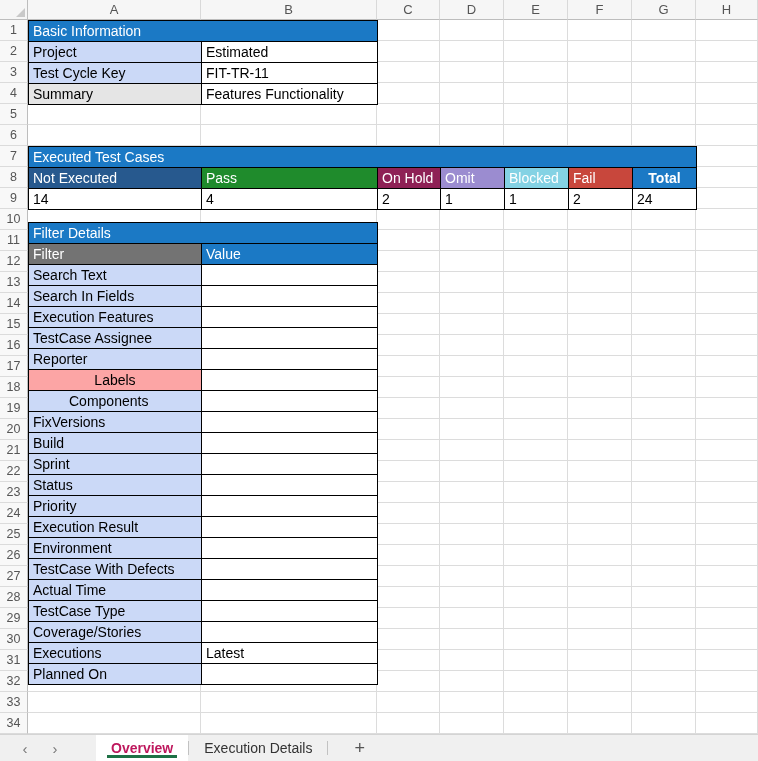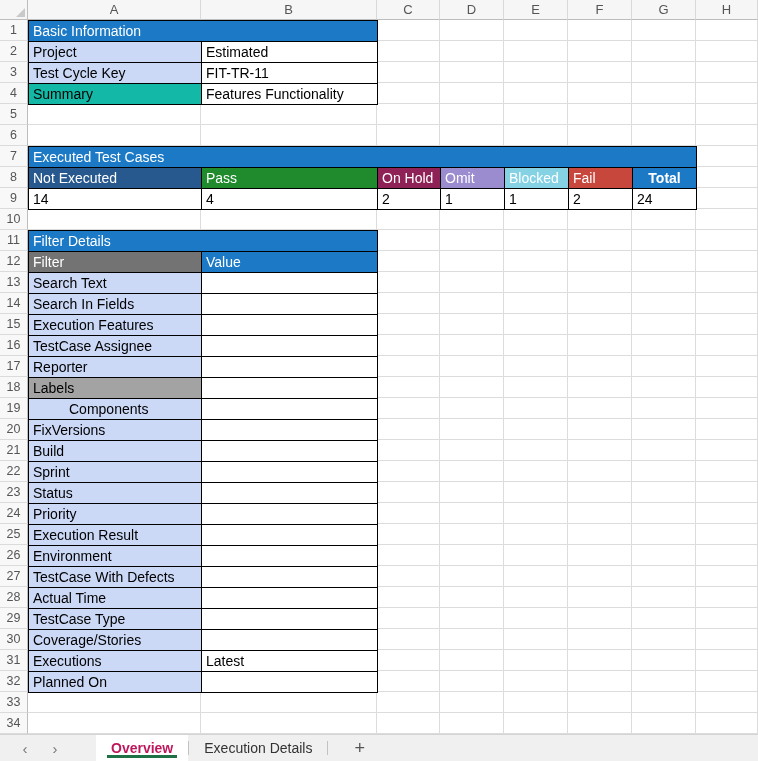--- a/index.html
+++ b/index.html
@@ -164,21 +164,21 @@
       <tbody id="tblBasicBody">
           <tr>
             <td class="flabel" style="background: rgb(203, 217, 247);">Project</td>
             <td class="fvalue">Estimated</td>
           </tr>
           <tr>
             <td class="flabel" style="background: rgb(203, 217, 247);">Test Cycle Key</td>
             <td class="fvalue">FIT-TR-11</td>
           </tr>
           <tr>
-            <td class="flabel" style="background: #14b8a6;">Summary</td>
+            <td class="flabel" style="background: #e5e5e5;">Summary</td>
             <td class="fvalue">Features Functionality</td>
           </tr>
         </tbody>
     </table>
 
     <table class="xtable" id="tblExec" style="left: 28px; top: 146px; width: 668px;">
       <colgroup>
           <col style="width:173px">
           <col style="width:176px">
           <col style="width:63px">
@@ -207,21 +207,21 @@
             <td class="num">4</td>
             <td class="num">2</td>
             <td class="num">1</td>
             <td class="num">1</td>
             <td class="num">2</td>
             <td class="num">24</td>
           </tr>
       </tbody>
     </table>
 
-    <table class="xtable" id="tblFilter" style="left: 28px; top: 230px; width: 349px;">
+    <table class="xtable" id="tblFilter" style="left: 28px; top: 222px; width: 349px;">
       <colgroup>
           <col style="width:173px">
           <col style="width:176px">
         </colgroup>
       <thead>
         <tr>
             <th colspan="2" class="sec-title" style="background: rgb(27, 121, 197);">Filter Details</th>
           </tr>
         <tr>
           <th class="col-title" style="background: #737373;">Filter</th>
@@ -243,21 +243,21 @@
           </tr>
           <tr>
             <td class="flabel" style="background: rgb(203, 217, 247);">TestCase Assignee</td>
             <td class="fvalue"></td>
           </tr>
           <tr>
             <td class="flabel" style="background: rgb(203, 217, 247);">Reporter</td>
             <td class="fvalue"></td>
           </tr>
           <tr>
-            <td class="flabel" style="background: #a3a3a3;">Labels</td>
+            <td class="flabel" style="background: #fca5a5; text-align: center;">Labels</td>
             <td class="fvalue"></td>
           </tr>
           <tr>
             <td class="flabel" style="background: rgb(203, 217, 247); padding-left: 40px;">Components</td>
             <td class="fvalue"></td>
           </tr>
           <tr>
             <td class="flabel" style="background: rgb(203, 217, 247);">FixVersions</td>
             <td class="fvalue"></td>
           </tr>

